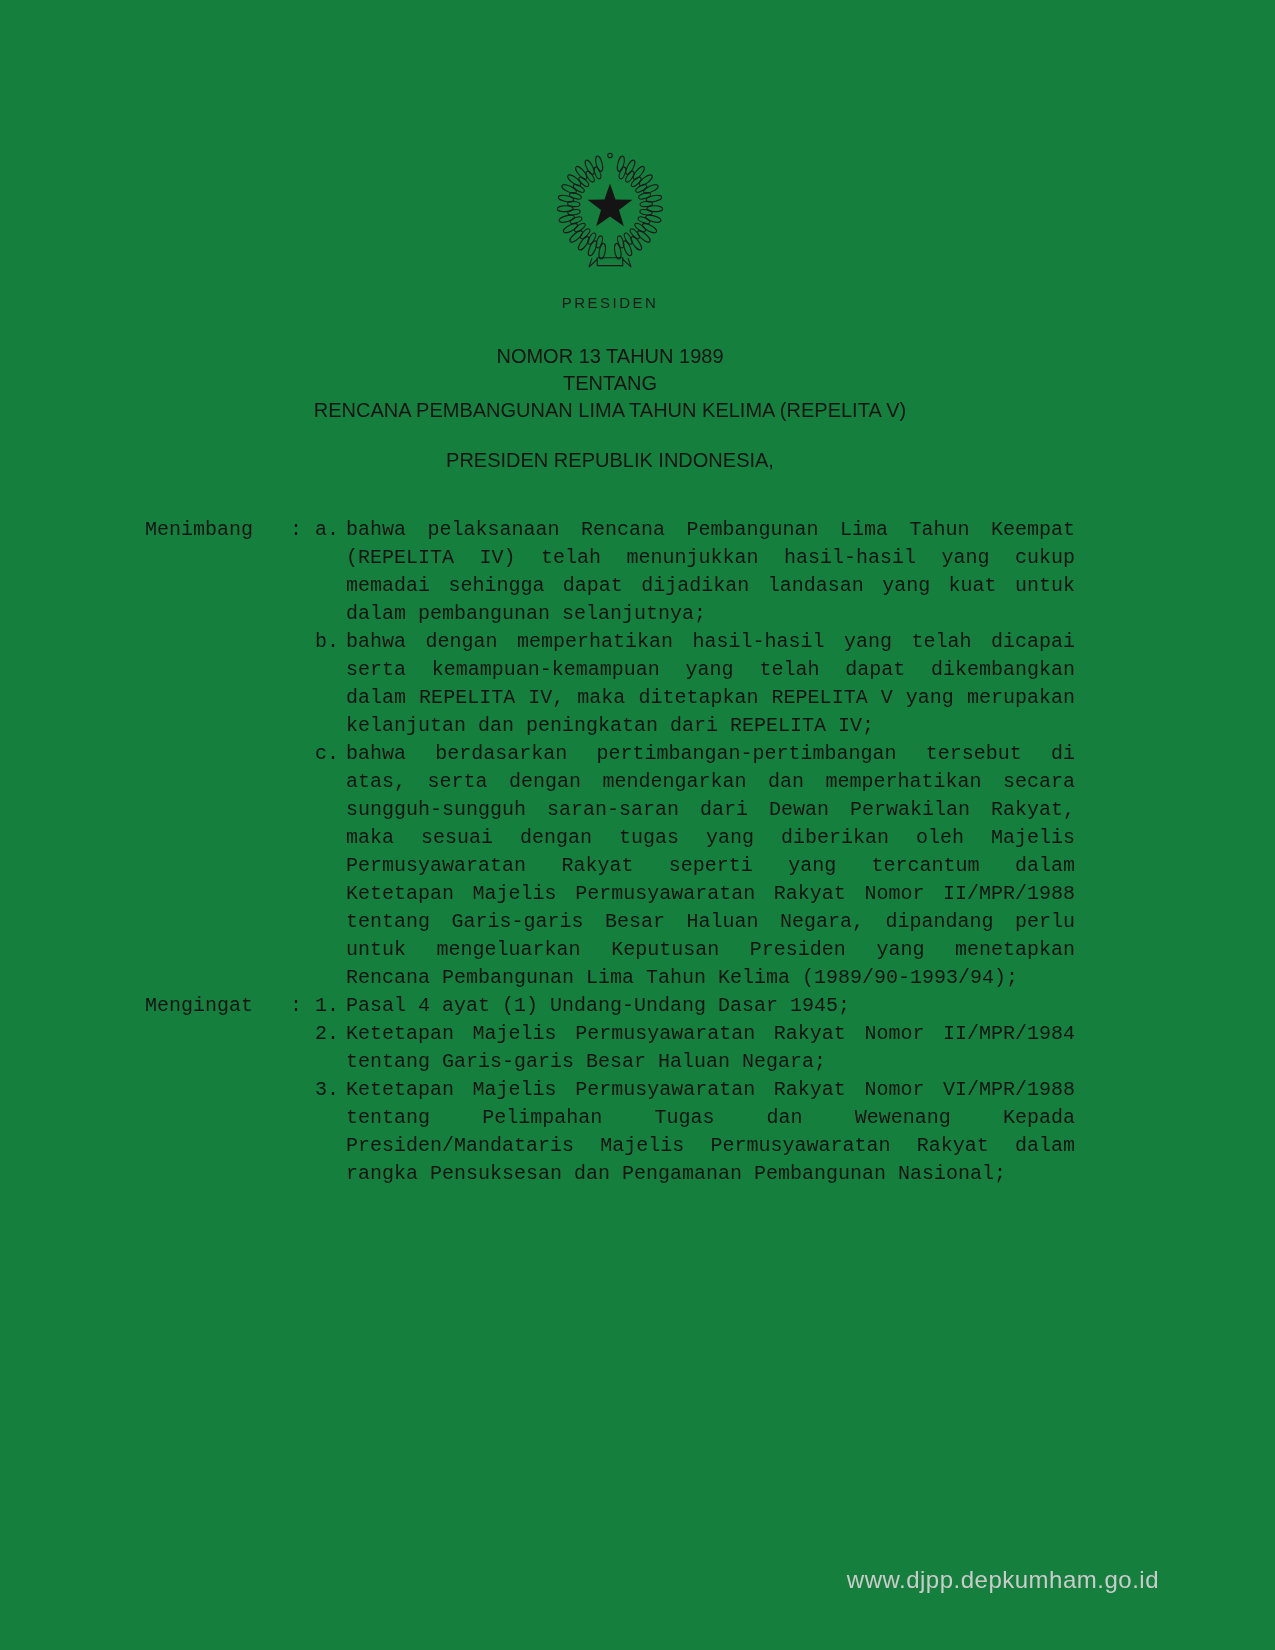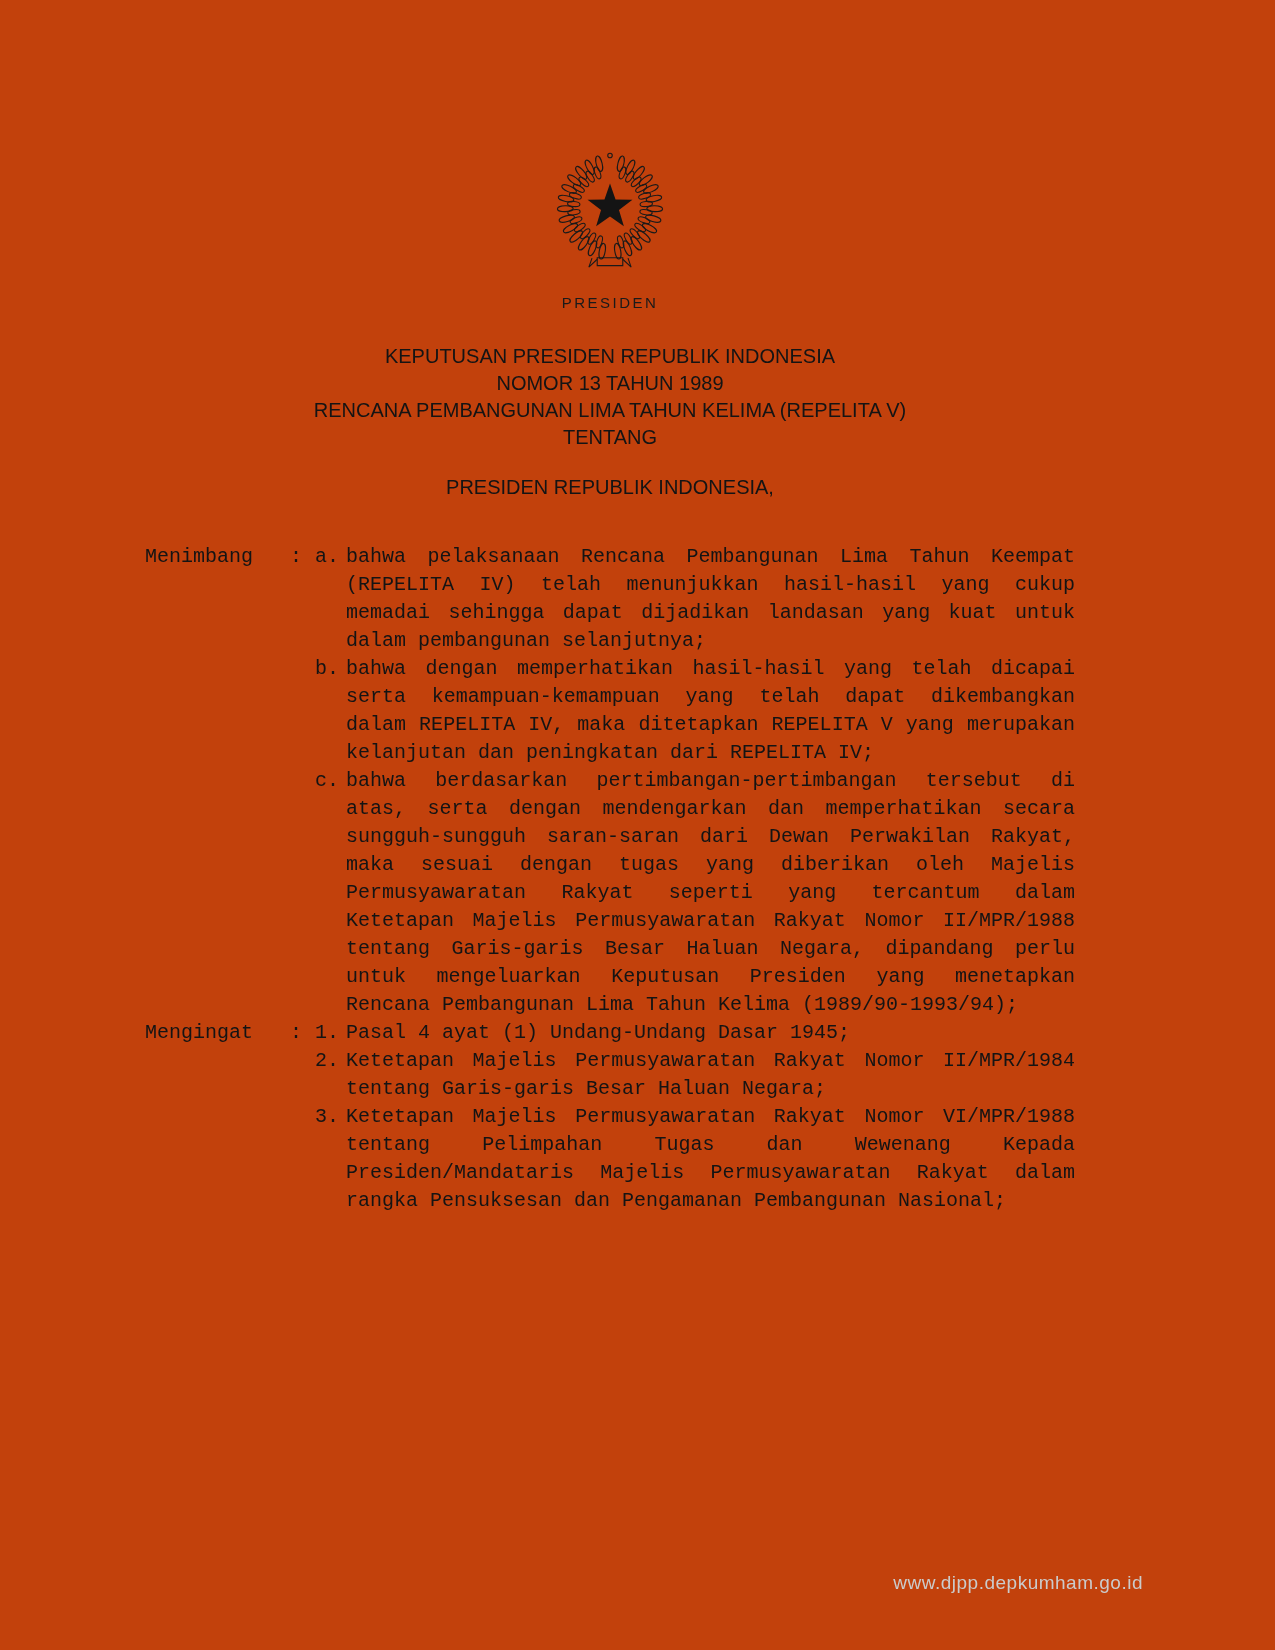--- a/index.html
+++ b/index.html
@@ -2,21 +2,21 @@
 <html><head>
 <meta charset="utf-8">
 <style>
   * { margin: 0; padding: 0; box-sizing: border-box; }
   html, body { background: #ffffff; }
   .page {
     position: relative;
     width: 1275px;
     height: 1650px;
     margin: 0 auto;
-    background: #c2410c;
+    background: #15803d;
     color: #141414;
     font-family: "Liberation Sans", sans-serif;
     overflow: hidden;
   }
   .content { padding: 146px 200px 0 145px; }
 
   
   .letterhead { text-align: center; }
   .emblem { display: block; margin: 0 auto 8px auto; }
   .lh-line { font-size: 15px; letter-spacing: 2.5px; line-height: 21px; color: #1a1a1a; }
@@ -39,23 +39,23 @@
   .clause-label { grid-column: 1; }
   .clause-colon { grid-column: 2; }
   .clause-items { grid-column: 3; }
   .clause-item { display: flex; }
   .item-marker { flex: 0 0 31px; }
   .item-text { flex: 1; text-align: justify; margin: 0; }
 
   
   .watermark {
     position: absolute;
-    right: 132px;
+    right: 116px;
     bottom: 56px;
-    font-size: 19px;
+    font-size: 24px;
     letter-spacing: 0.5px;
     color: #cbcbcb;
   }
 </style>
 </head>
 <body>
 
 <div class="page">
   <div class="content">
 
@@ -122,24 +122,23 @@
         <g fill="none" stroke="#1a1a1a" stroke-width="1.1">
           <path d="M47 113.5 h26 v8 h-26 z"></path>
           <path d="M47 115 l-8.5 8 l3.2-9.2"></path>
           <path d="M73 115 l8.5 8 l-3.2-9.2"></path>
         </g>
       </svg>
       <div class="lh-line">PRESIDEN</div>
     </header>
 
     <section class="title-block">
-      <div class="title-line">KEPUTUSAN PRESIDEN REPUBLIK INDONESIA</div>
       <div class="title-line">NOMOR 13 TAHUN 1989</div>
+      <div class="title-line">TENTANG</div>
       <div class="title-line">RENCANA PEMBANGUNAN LIMA TAHUN KELIMA (REPELITA V)</div>
-      <div class="title-line">TENTANG</div>
     </section>
 
     <div class="preamble">PRESIDEN REPUBLIK INDONESIA,</div>
 
     <section class="clause clause-first">
       <div class="clause-label">Menimbang</div>
       <div class="clause-colon">:</div>
       <div class="clause-items">
         <div class="clause-item">
           <span class="item-marker">a.</span>

